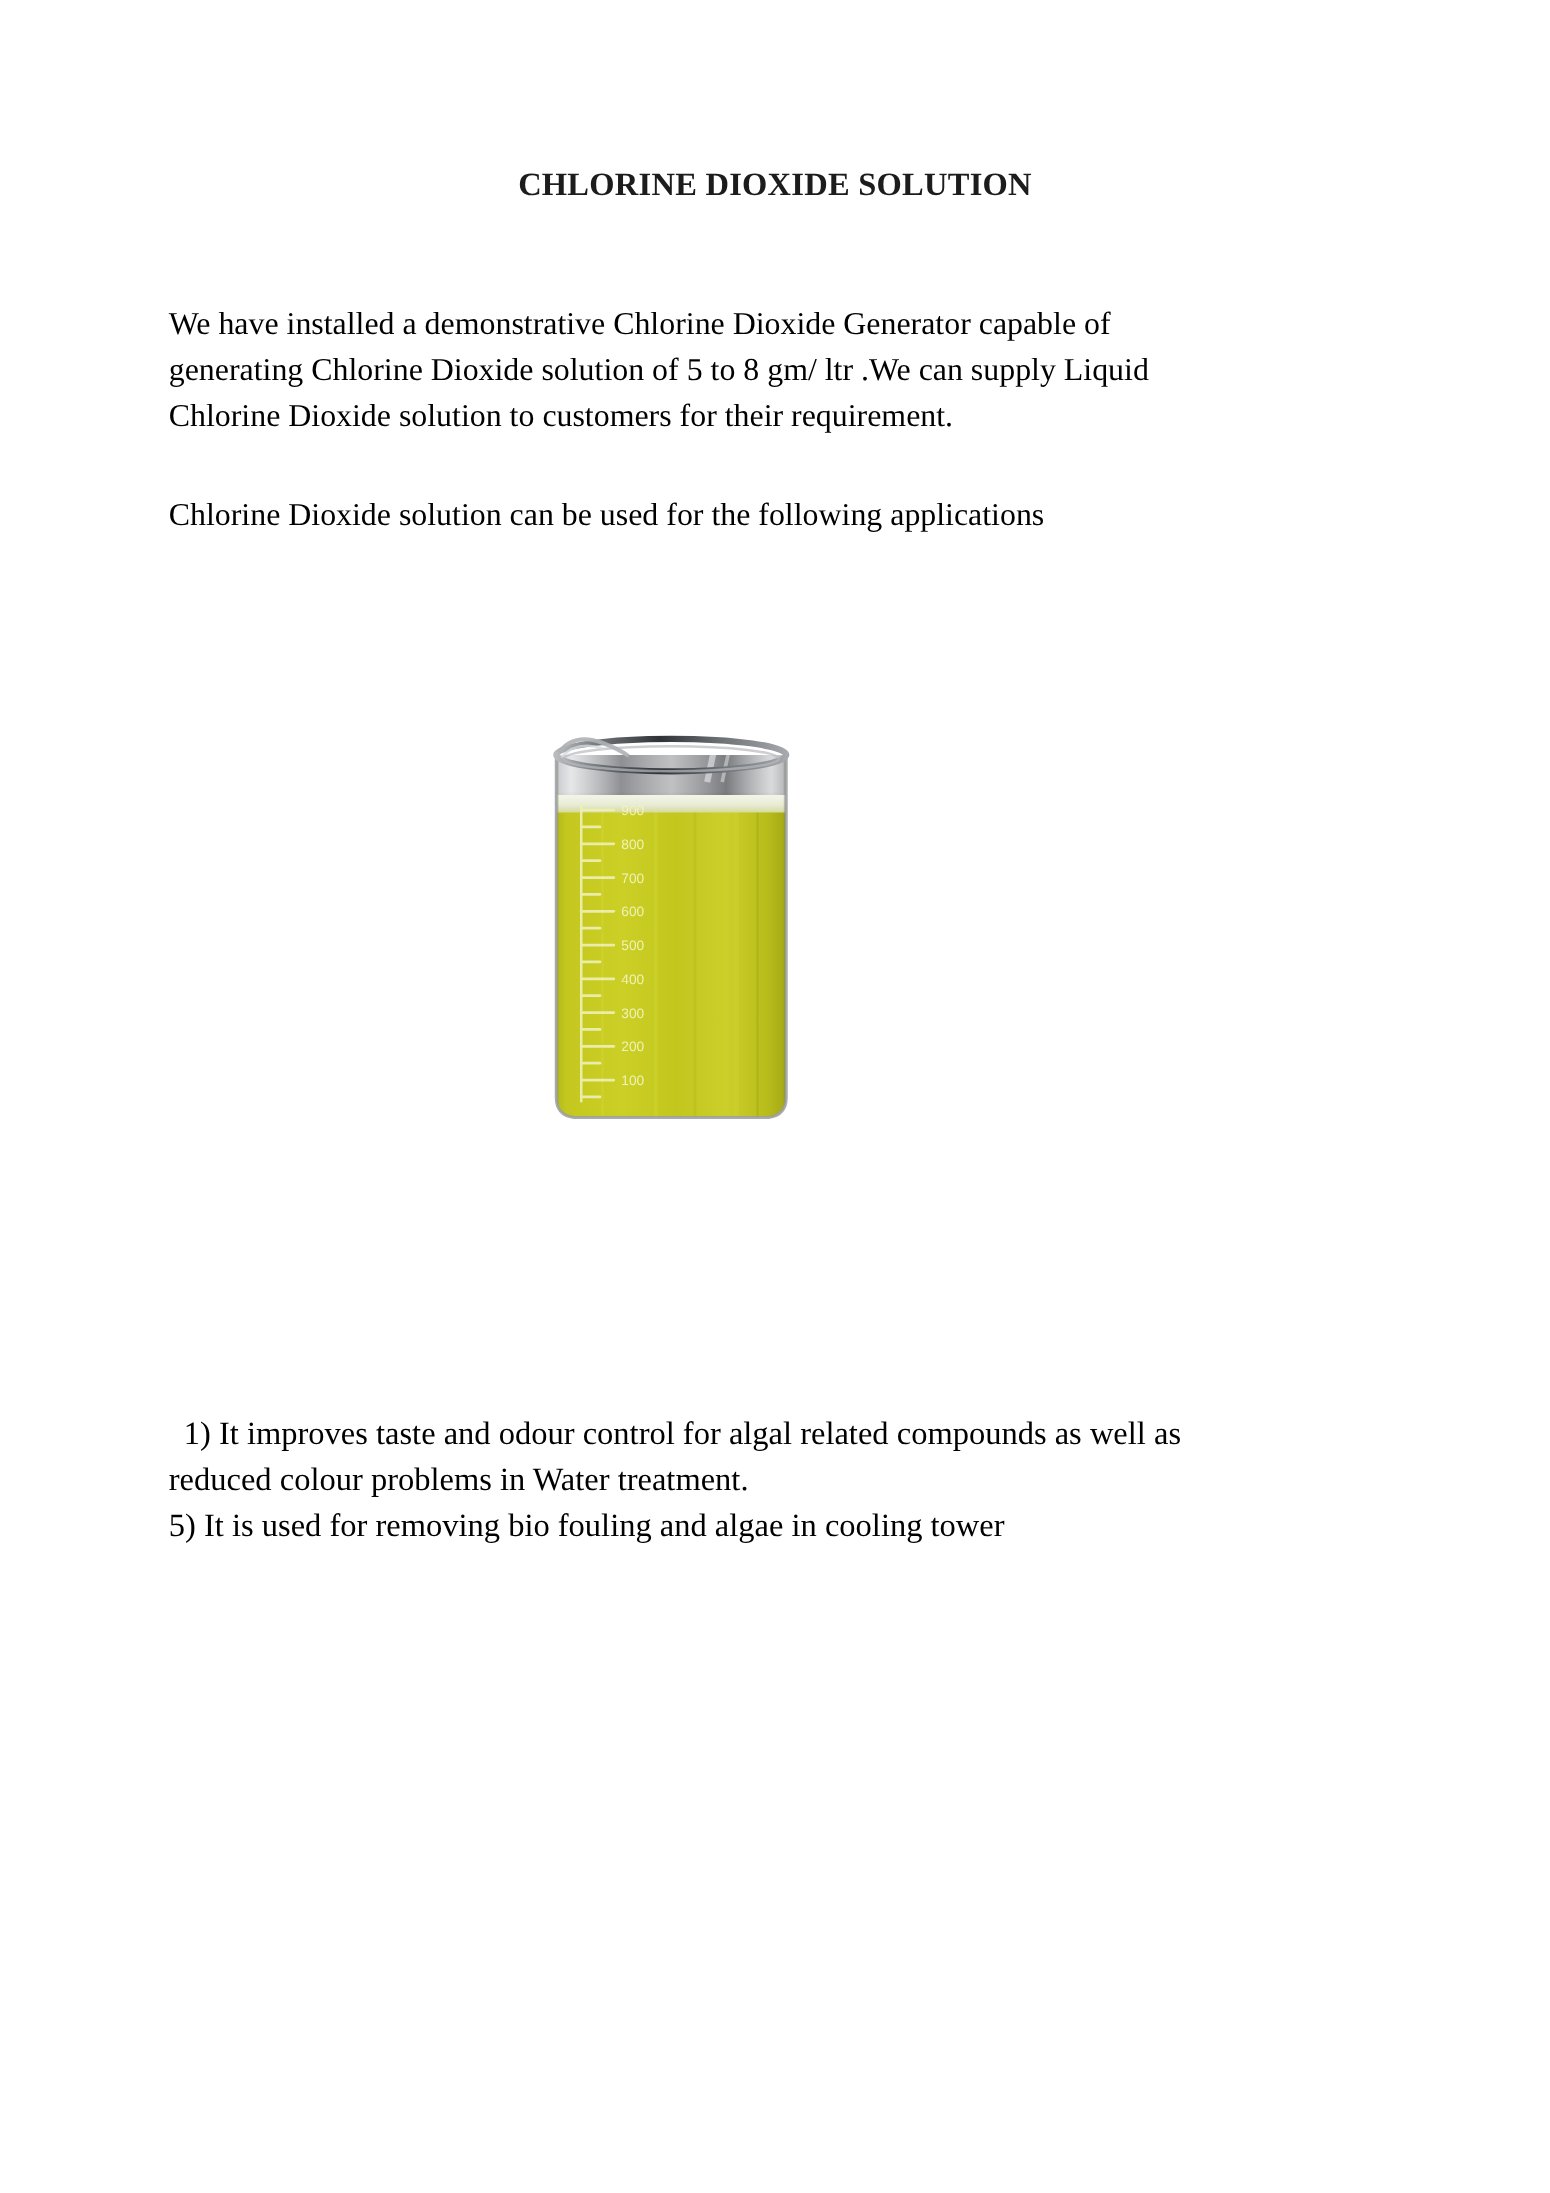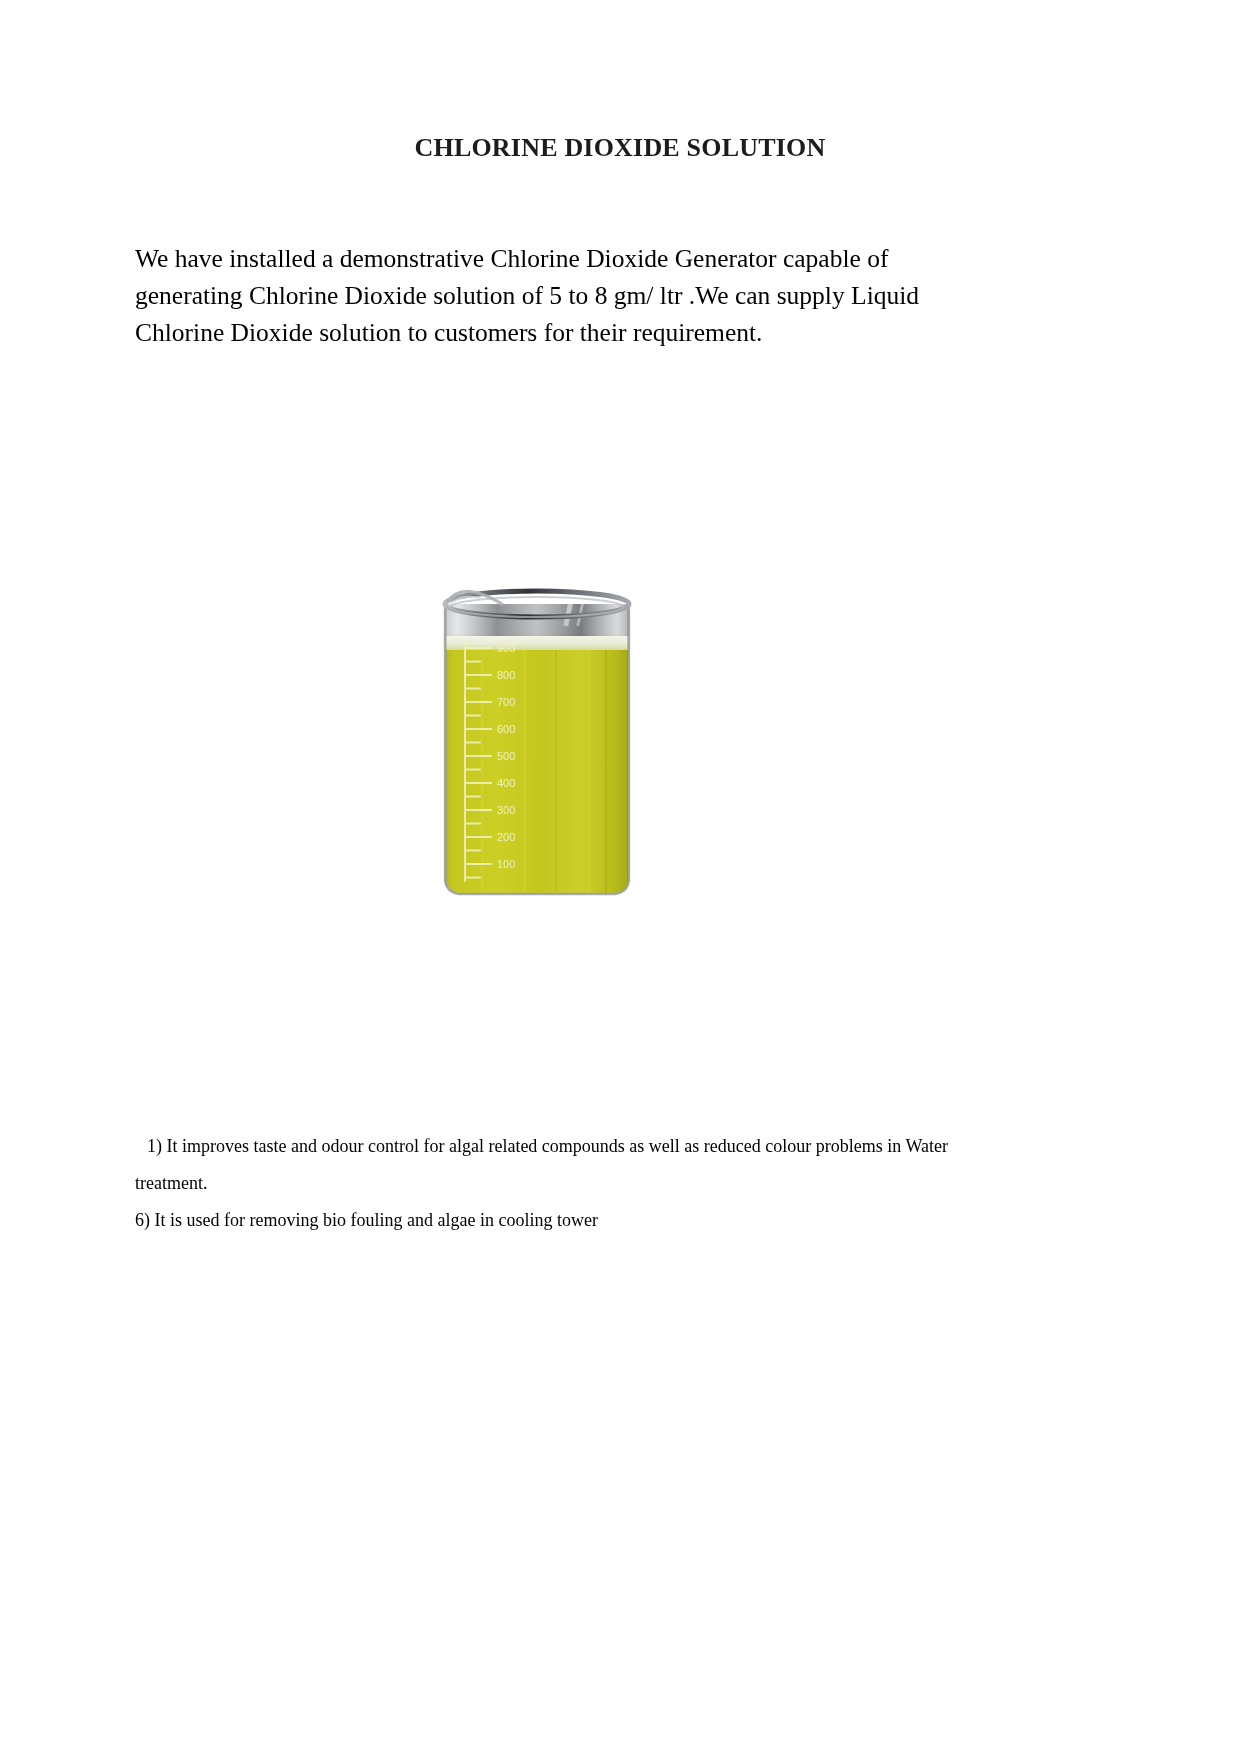--- a/index.html
+++ b/index.html
@@ -40,21 +40,21 @@
     color: #000000;
     text-align: left;
   }
   #intro-paragraph { top: 240px; }
   #applications-lead { top: 393px; }
   #applications-list {
     top: 1128px;
     width: 815px;
   }
   .list-item {
-    font-size: 18px;
+    font-size: 26px;
     line-height: 37px;
   }
   .list-item.indented {
     text-indent: 12px;
   }
 
   
   .figure {
     position: absolute;
     left: 437px;
@@ -73,20 +73,21 @@
 </style>
 </head>
 <body>
 
 <div class="page">
 
   <div class="doc-title">CHLORINE DIOXIDE SOLUTION</div>
 
   <div class="body-block" id="intro-paragraph">We have installed a demonstrative Chlorine Dioxide Generator capable of generating Chlorine Dioxide solution of 5 to 8 gm/ ltr .We can supply Liquid Chlorine Dioxide solution to customers for their requirement.</div>
 
+  <div class="body-block" id="applications-lead">Chlorine Dioxide solution can be used for the following applications</div>
 
   <div class="figure">
     <div class="beaker">
       <svg viewBox="0 0 200 322" width="200" height="322" xmlns="http://www.w3.org/2000/svg">
         <defs>
           <linearGradient id="liquidGrad" x1="0" y1="0" x2="1" y2="0">
             <stop offset="0%" stop-color="#a8ac18"></stop>
             <stop offset="8%" stop-color="#c3c71e"></stop>
             <stop offset="30%" stop-color="#cbcf26"></stop>
             <stop offset="52%" stop-color="#c2c61d"></stop>
@@ -190,16 +191,16 @@
         <ellipse cx="100" cy="29" rx="86" ry="10" fill="none" stroke="#b6b9bd" stroke-width="2" opacity="0.7"></ellipse>
 
         <path d="M10,24 Q22,8 44,16 Q58,21 66,27" fill="none" stroke="#aeb1b5" stroke-width="3.2" opacity="0.9"></path>
         <path d="M12,28 Q24,14 46,21" fill="none" stroke="#d5d7da" stroke-width="2" opacity="0.8"></path>
       </svg>
     </div>
   </div>
 
   <div class="body-block" id="applications-list">
     <div class="list-item indented">1) It improves taste and odour control for algal related compounds as well as reduced colour problems in Water treatment.</div>
-    <div class="list-item">6) It is used for removing bio fouling and algae in cooling tower</div>
+    <div class="list-item">5) It is used for removing bio fouling and algae in cooling tower</div>
   </div>
 
 </div>
 
 </body></html>

